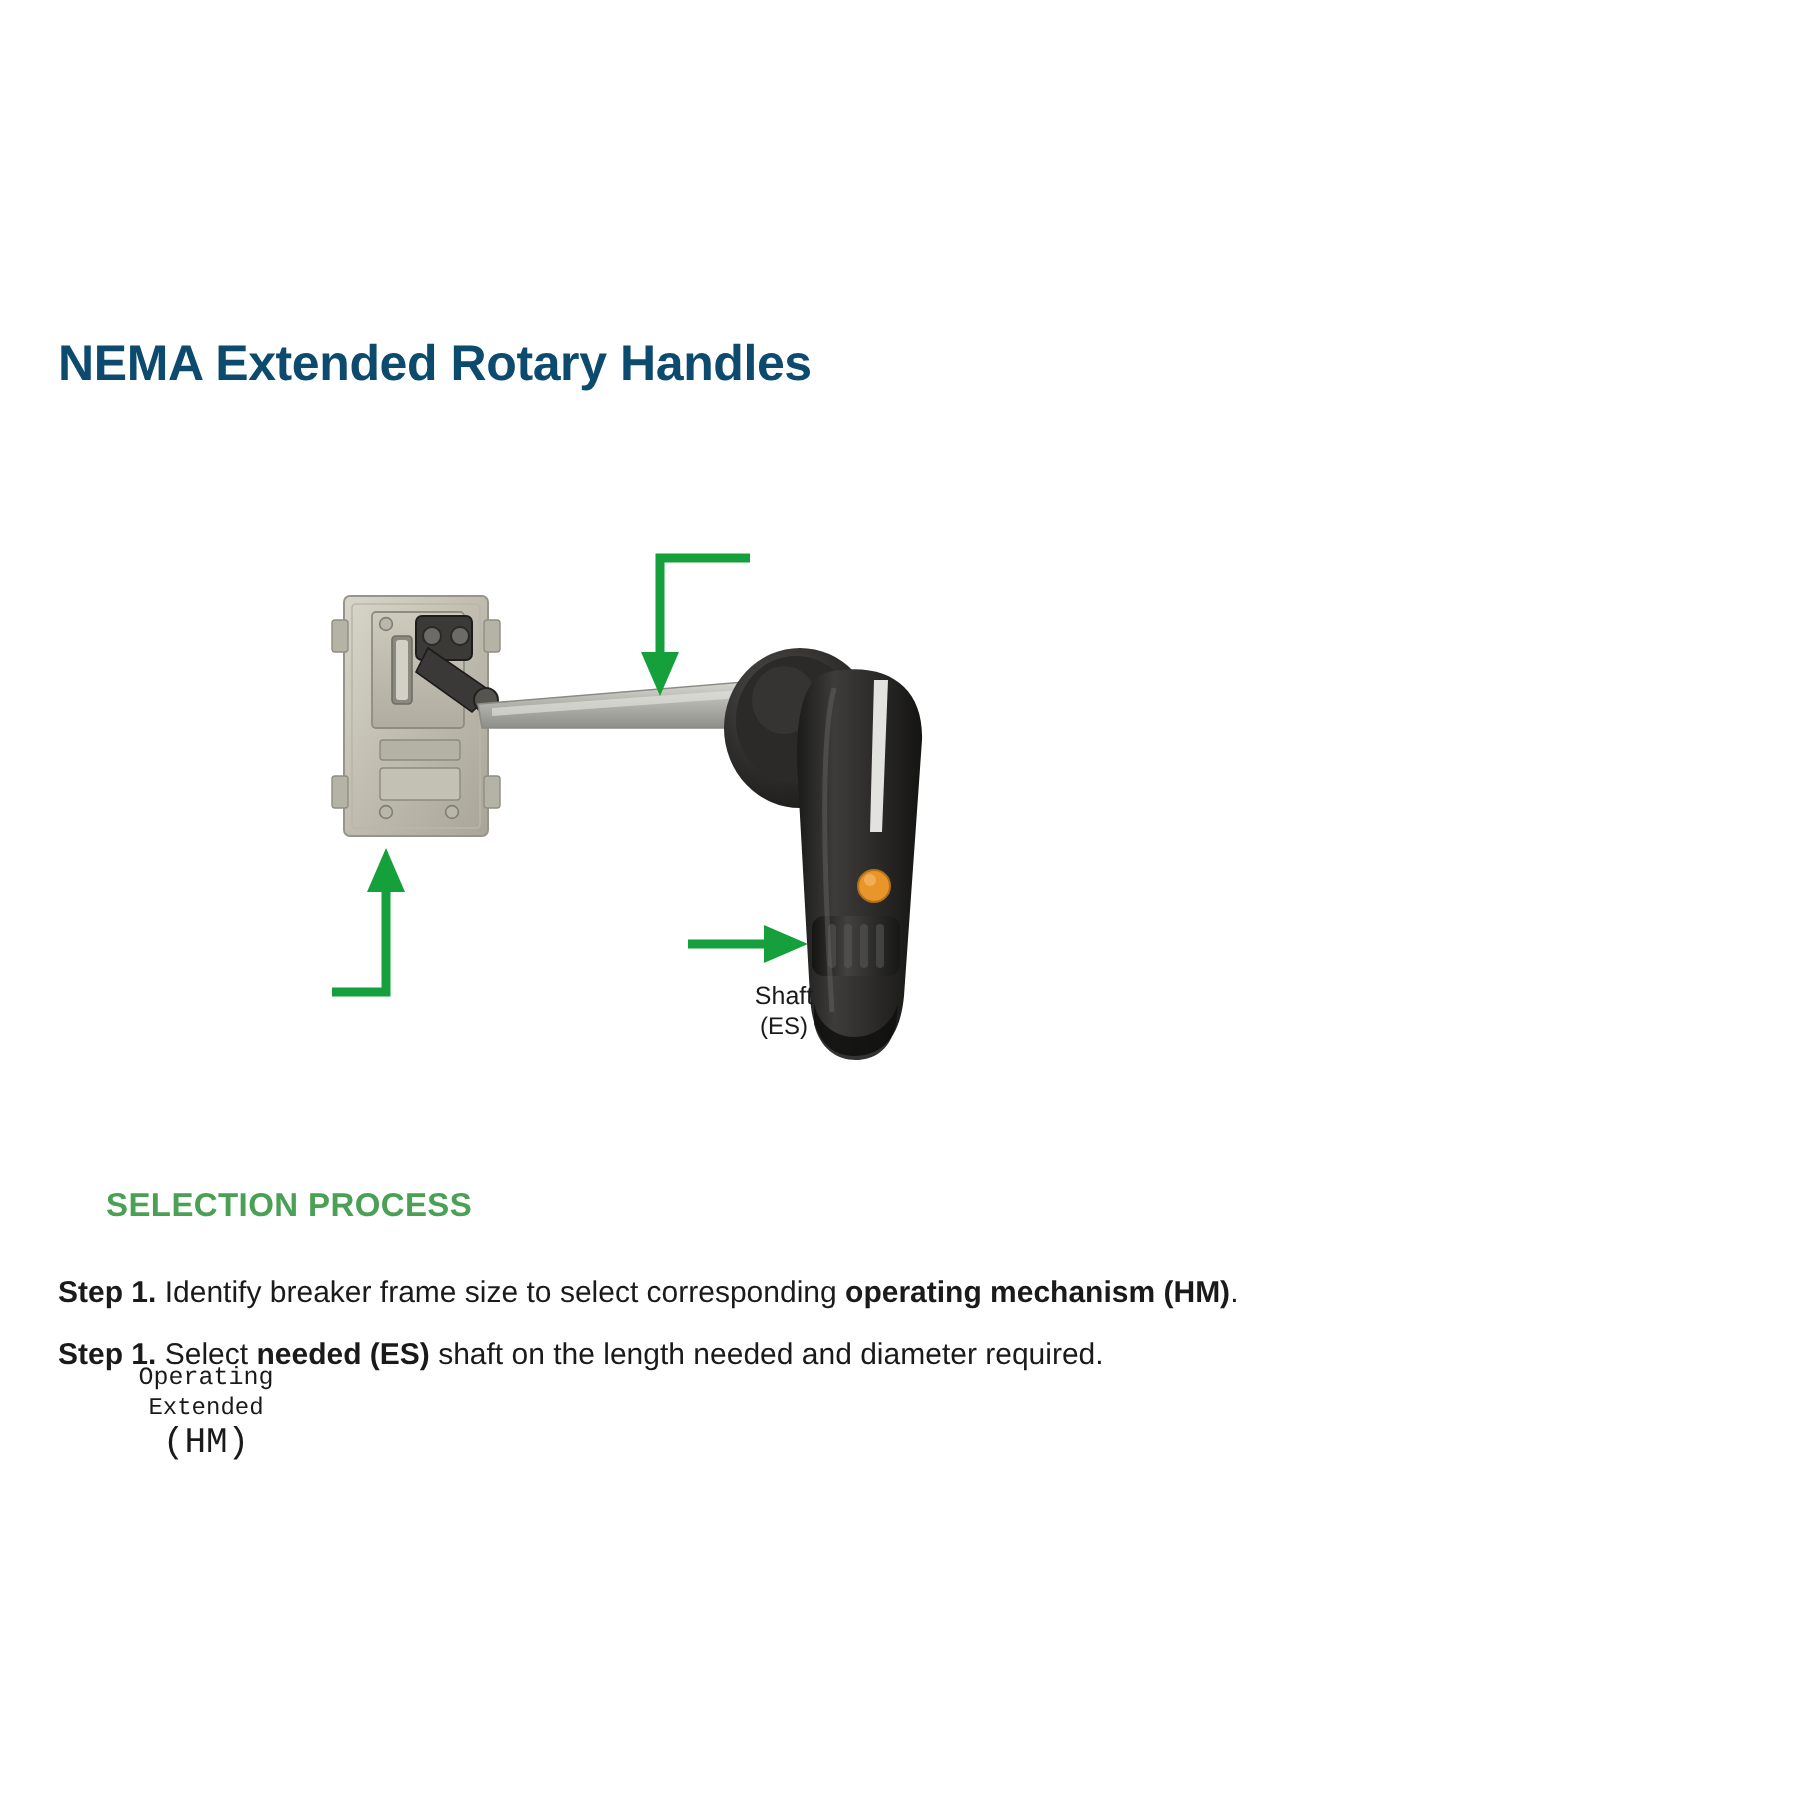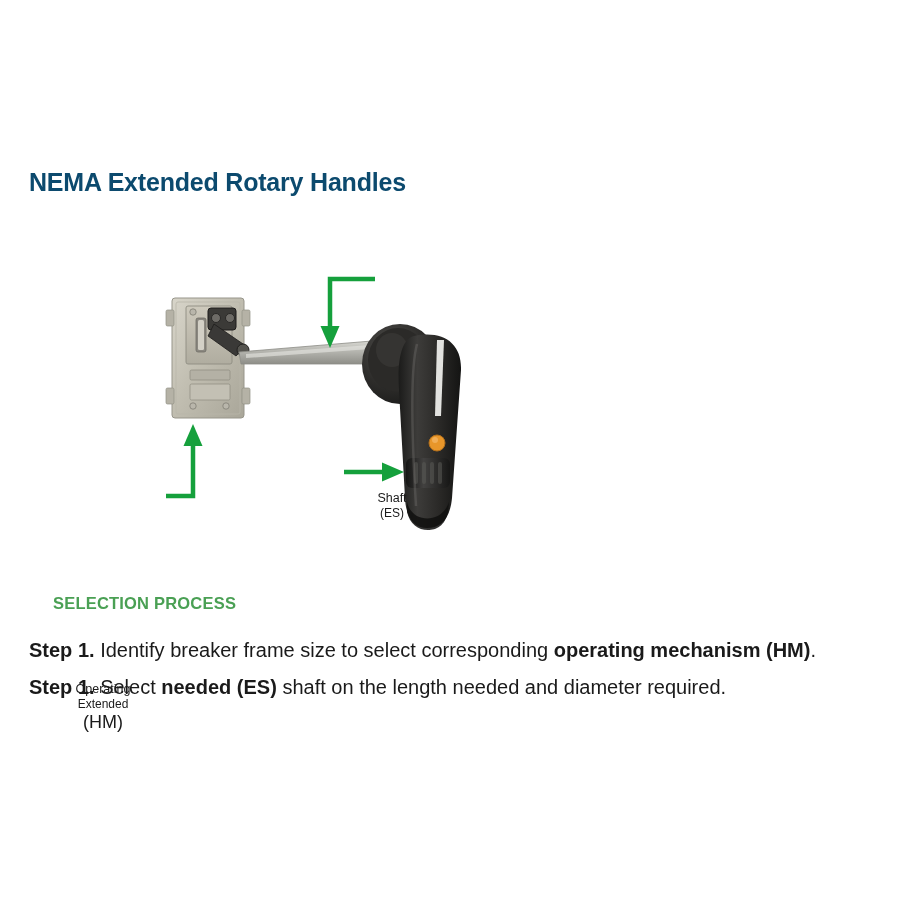--- a/index.html
+++ b/index.html
@@ -54,21 +54,21 @@
     text-align: center;
     line-height: 1.22;
   }
   .lbl .l1 { font-size: 12.5px; display:block; }
   .lbl .l2 { font-size: 12px; display:block; }
   .lbl .l3 { font-size: 18px; display:block; }
   .lbl .small { font-size: 10px; display:block; }
 
   
   .lbl-shaft     { left: 352px; top: 251px; width: 80px; }
-  .lbl-mech      { left: 38px;  top: 442px; width: 130px; }
+  .lbl-mech      { left: 38px;  top: 442px; width: 130px; font-family: Liberation Mono, monospace; }
   .lbl-handle    { left: 252px; top: 431px; width: 96px; }
 
   
   .section-head {
     position: absolute;
     left: 29px;
     top: 594px;
     font-size: 16.5px;
     font-weight: bold;
     color: #4aa054;
@@ -76,21 +76,21 @@
     margin-left: 24px;
   }
 
   .steps {
     position: absolute;
     left: 29px;
     top: 638px;
     width: 845px;
   }
   .step {
-    font-size: 20px;
+    font-size: 15px;
     line-height: 1.25;
     margin-bottom: 12px;
     color: #1a1a1a;
   }
   .step b { font-weight: bold; }
 </style>
 </head>
 <body>
 
 <div class="page">

